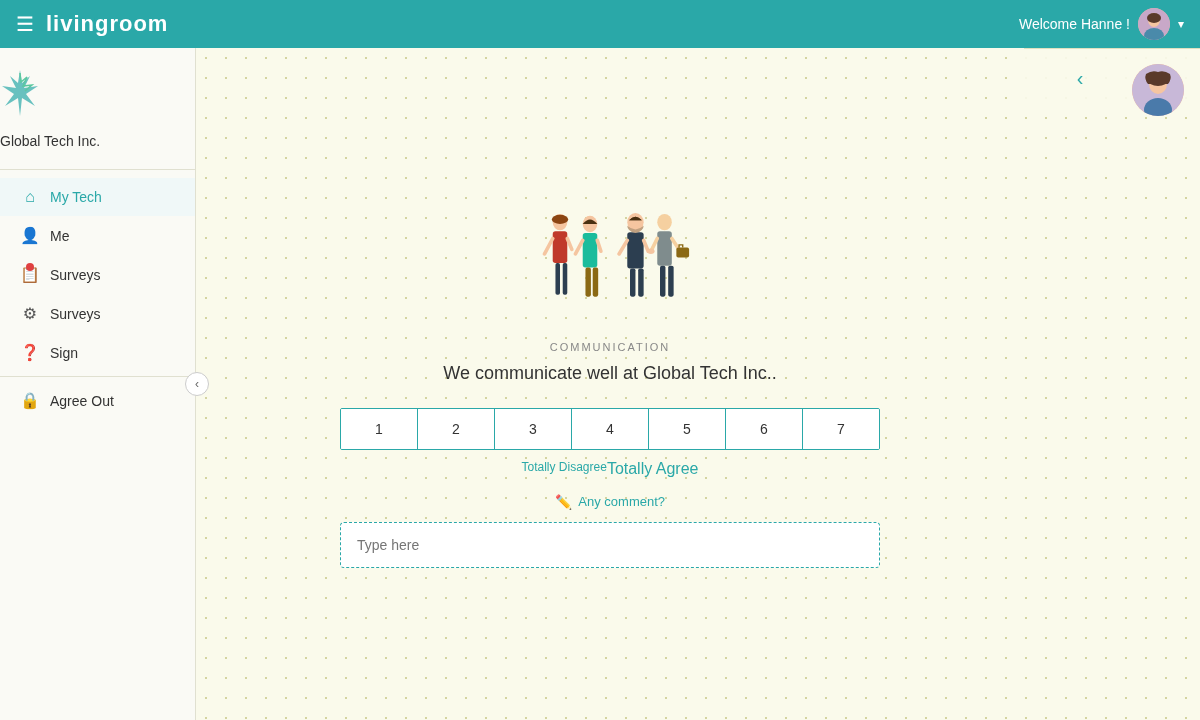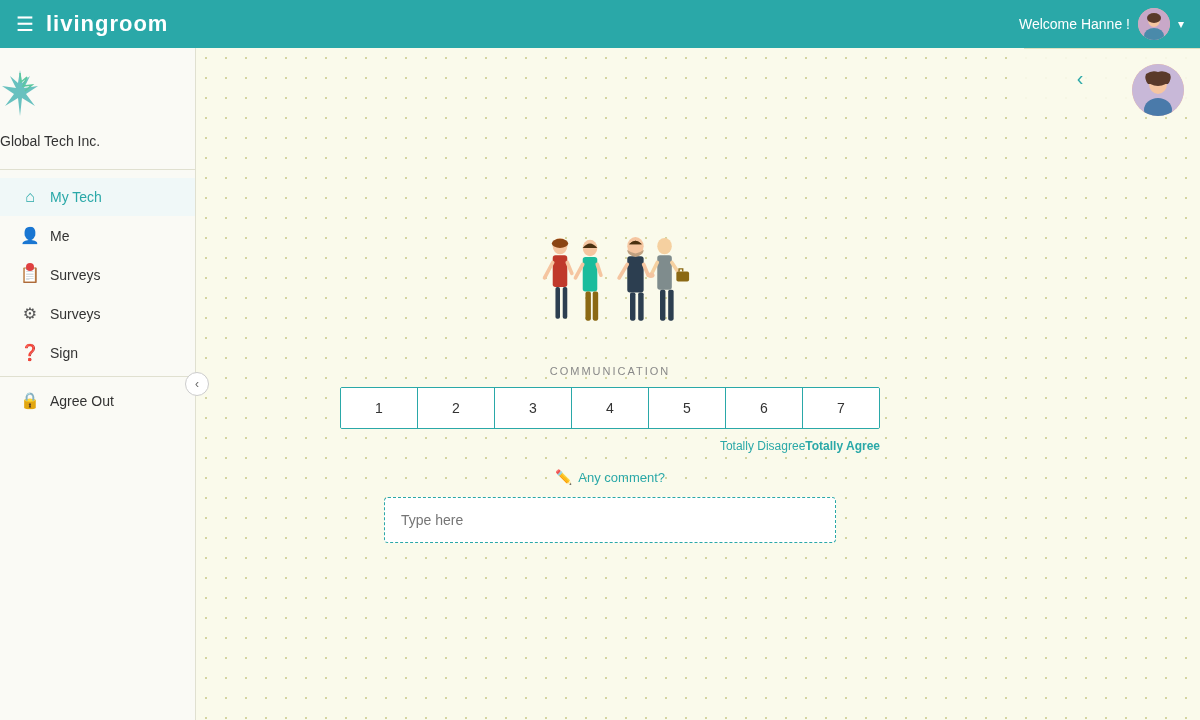--- a/index.html
+++ b/index.html
@@ -221,49 +221,48 @@
       border-right: 1px solid #2aa8a8;
       cursor: pointer;
       background: white;
     }
     .rating-cell:last-child {
       border-right: none;
     }
 
     .rating-labels {
       display: flex;
-      justify-content: flex-end;
+      justify-content: center;
       width: 540px;
       margin-bottom: 16px;
     }
     .rating-label-left {
       font-size: 12px;
       color: #2aa8a8;
     }
     .rating-label-right {
-      font-size: 12px;
-      color: #2aa8a8;
-      font-weight: bold;
+      font-size: 16px;
+      color: #2aa8a8;
     }
 
     .comment-link {
       display: flex;
       align-items: center;
       gap: 6px;
       color: #2aa8a8;
       font-size: 13px;
       cursor: pointer;
       margin-bottom: 12px;
     }
     .comment-icon {
       font-size: 14px;
     }
 
     .comment-input {
-      width: 452px;
+      width: 540px;
       padding: 14px 16px;
       border: 1px dashed #2aa8a8;
       border-radius: 4px;
       background: white;
       font-size: 14px;
       color: #bbb;
       outline: none;
     }
 
     
@@ -426,20 +425,21 @@
 
           <rect x="183" y="48" width="14" height="11" rx="2" fill="#8B6914"></rect>
           <path d="M186 48 L186 45 L190 45 L190 48" stroke="#8B6914" stroke-width="1.5" fill="none"></path>
           <path d="M131 18 Q138 10 145 18" fill="#4a3010"></path>
 
           <ellipse cx="155" cy="52" rx="4" ry="3" fill="#f5c5a0"></ellipse>
         </svg>
       </div>
 
       <div class="survey-category">COMMUNICATION</div>
+      <div class="survey-question">We communicate well at Global Tech Inc..</div>
 
       <div class="rating-scale">
         <div class="rating-cell">1</div>
         <div class="rating-cell">2</div>
         <div class="rating-cell">3</div>
         <div class="rating-cell">4</div>
         <div class="rating-cell">5</div>
         <div class="rating-cell">6</div>
         <div class="rating-cell">7</div>
       </div>

